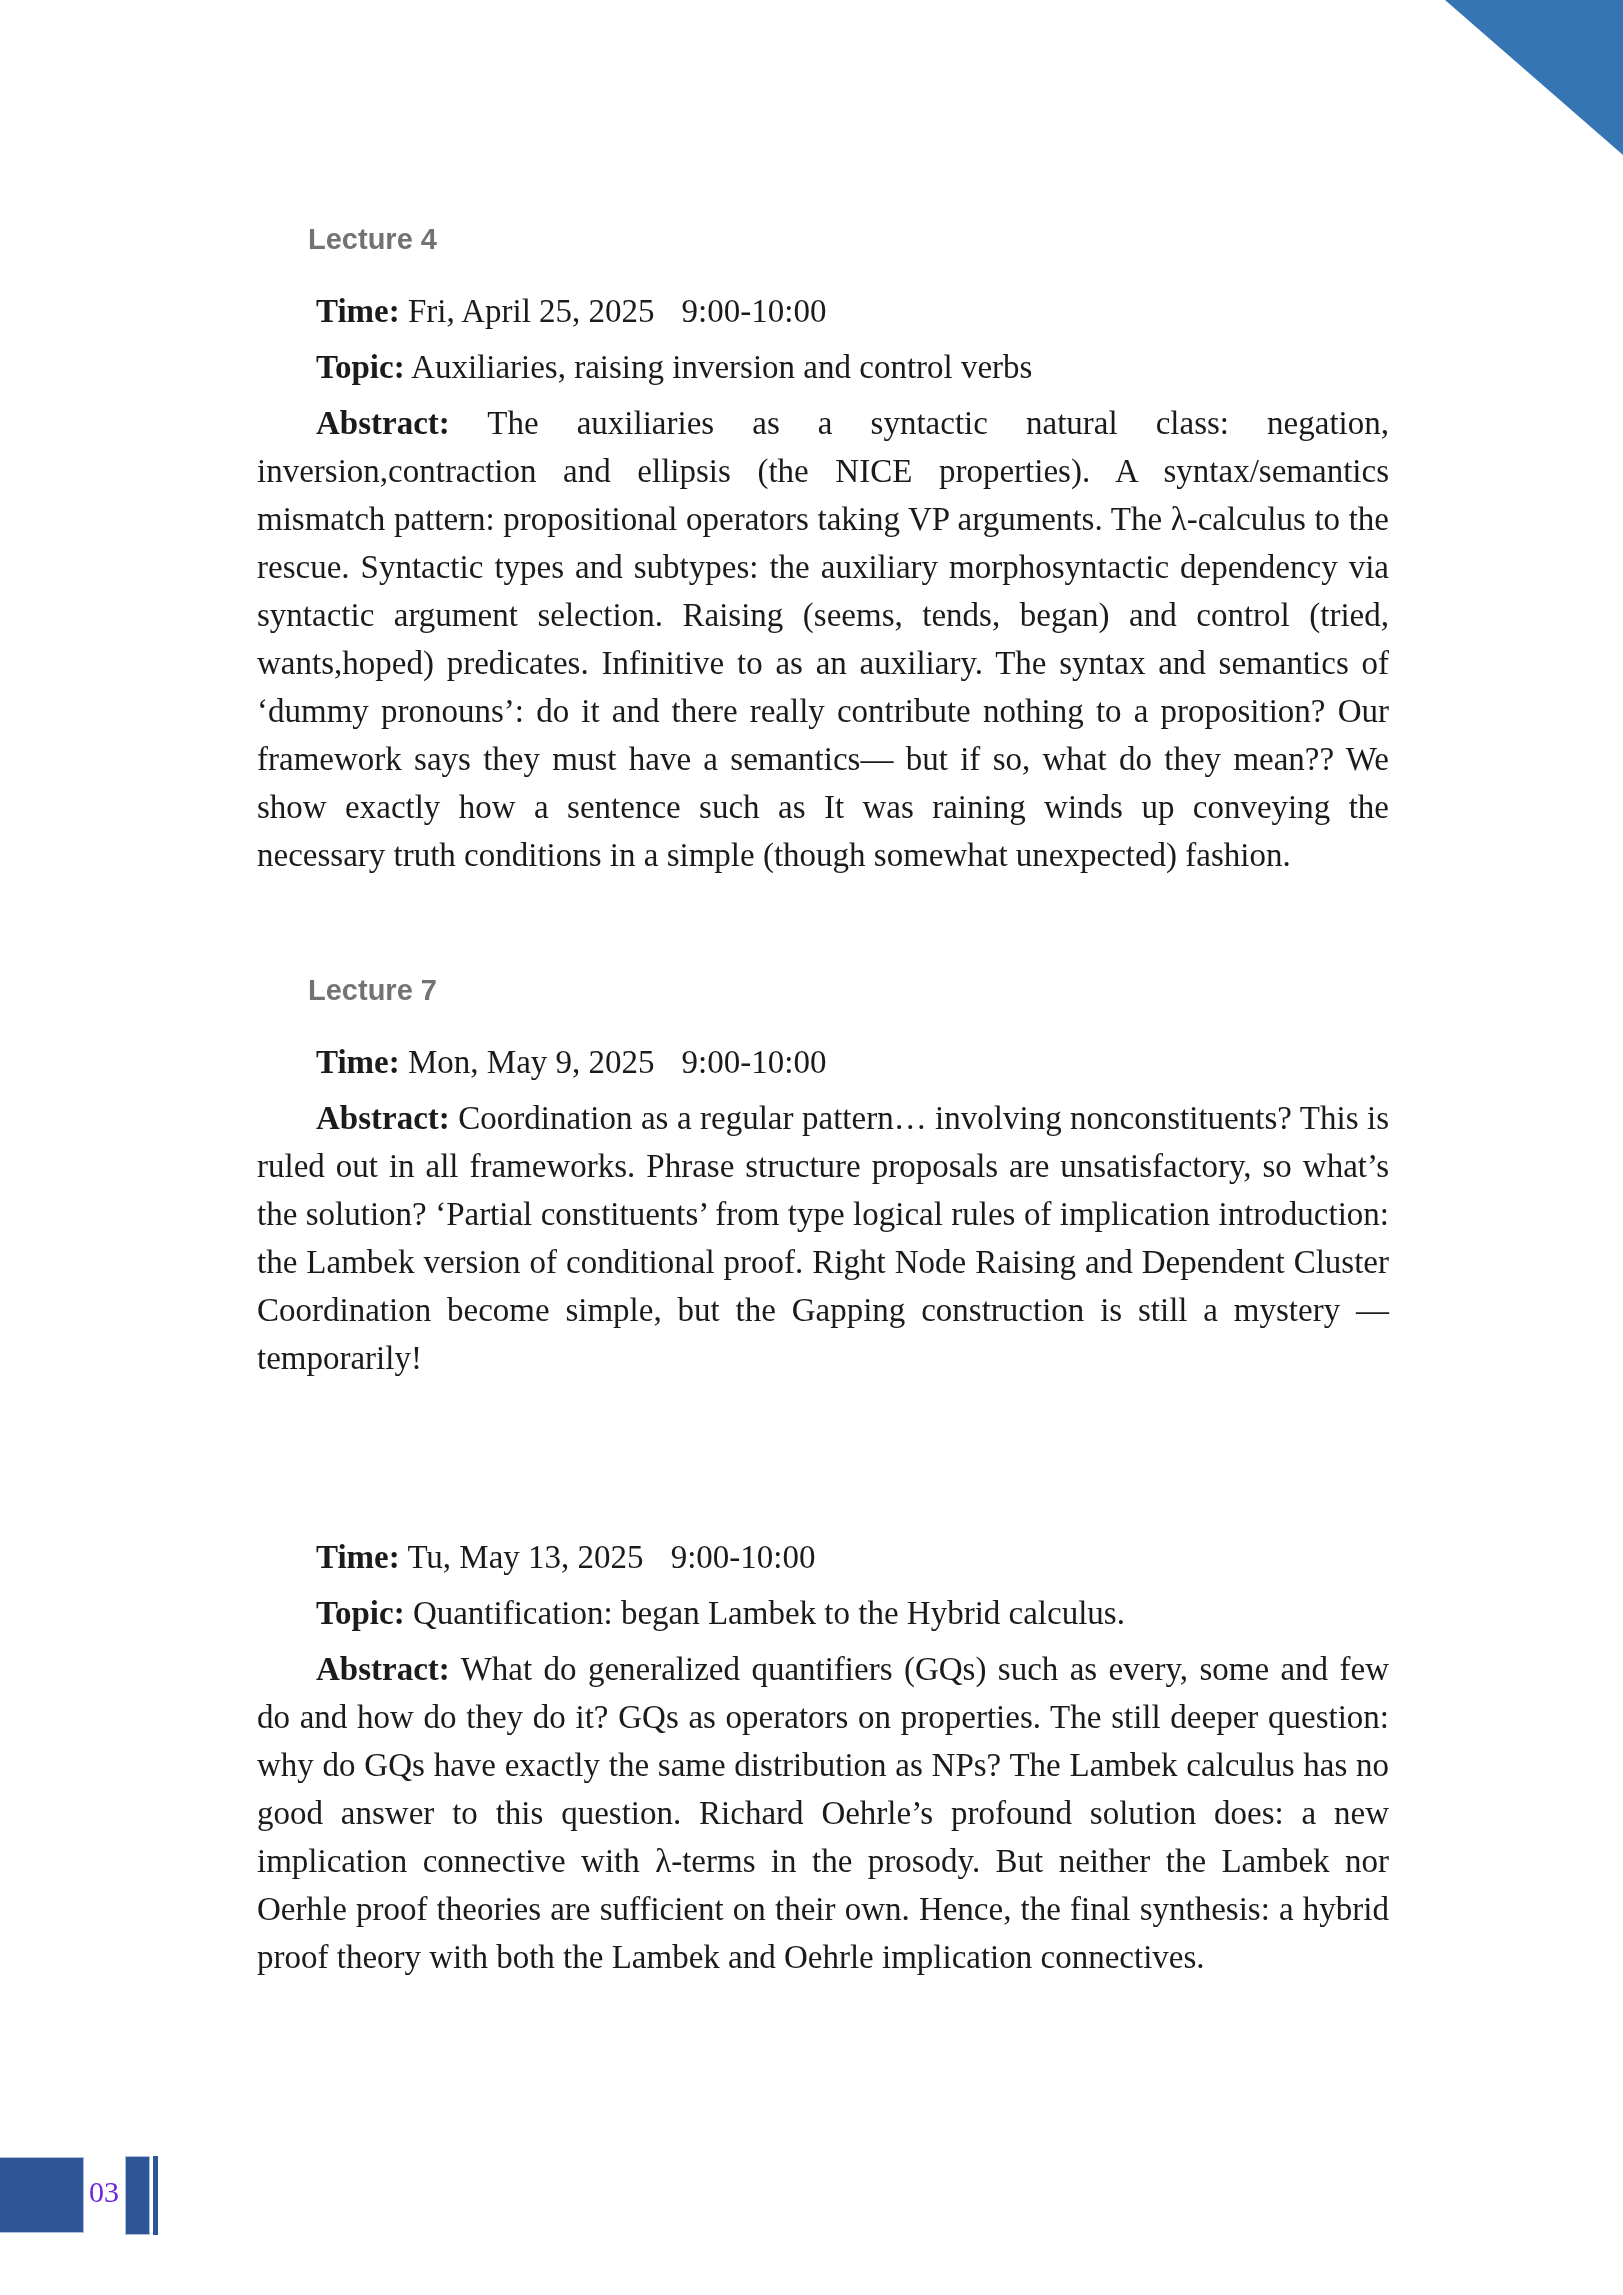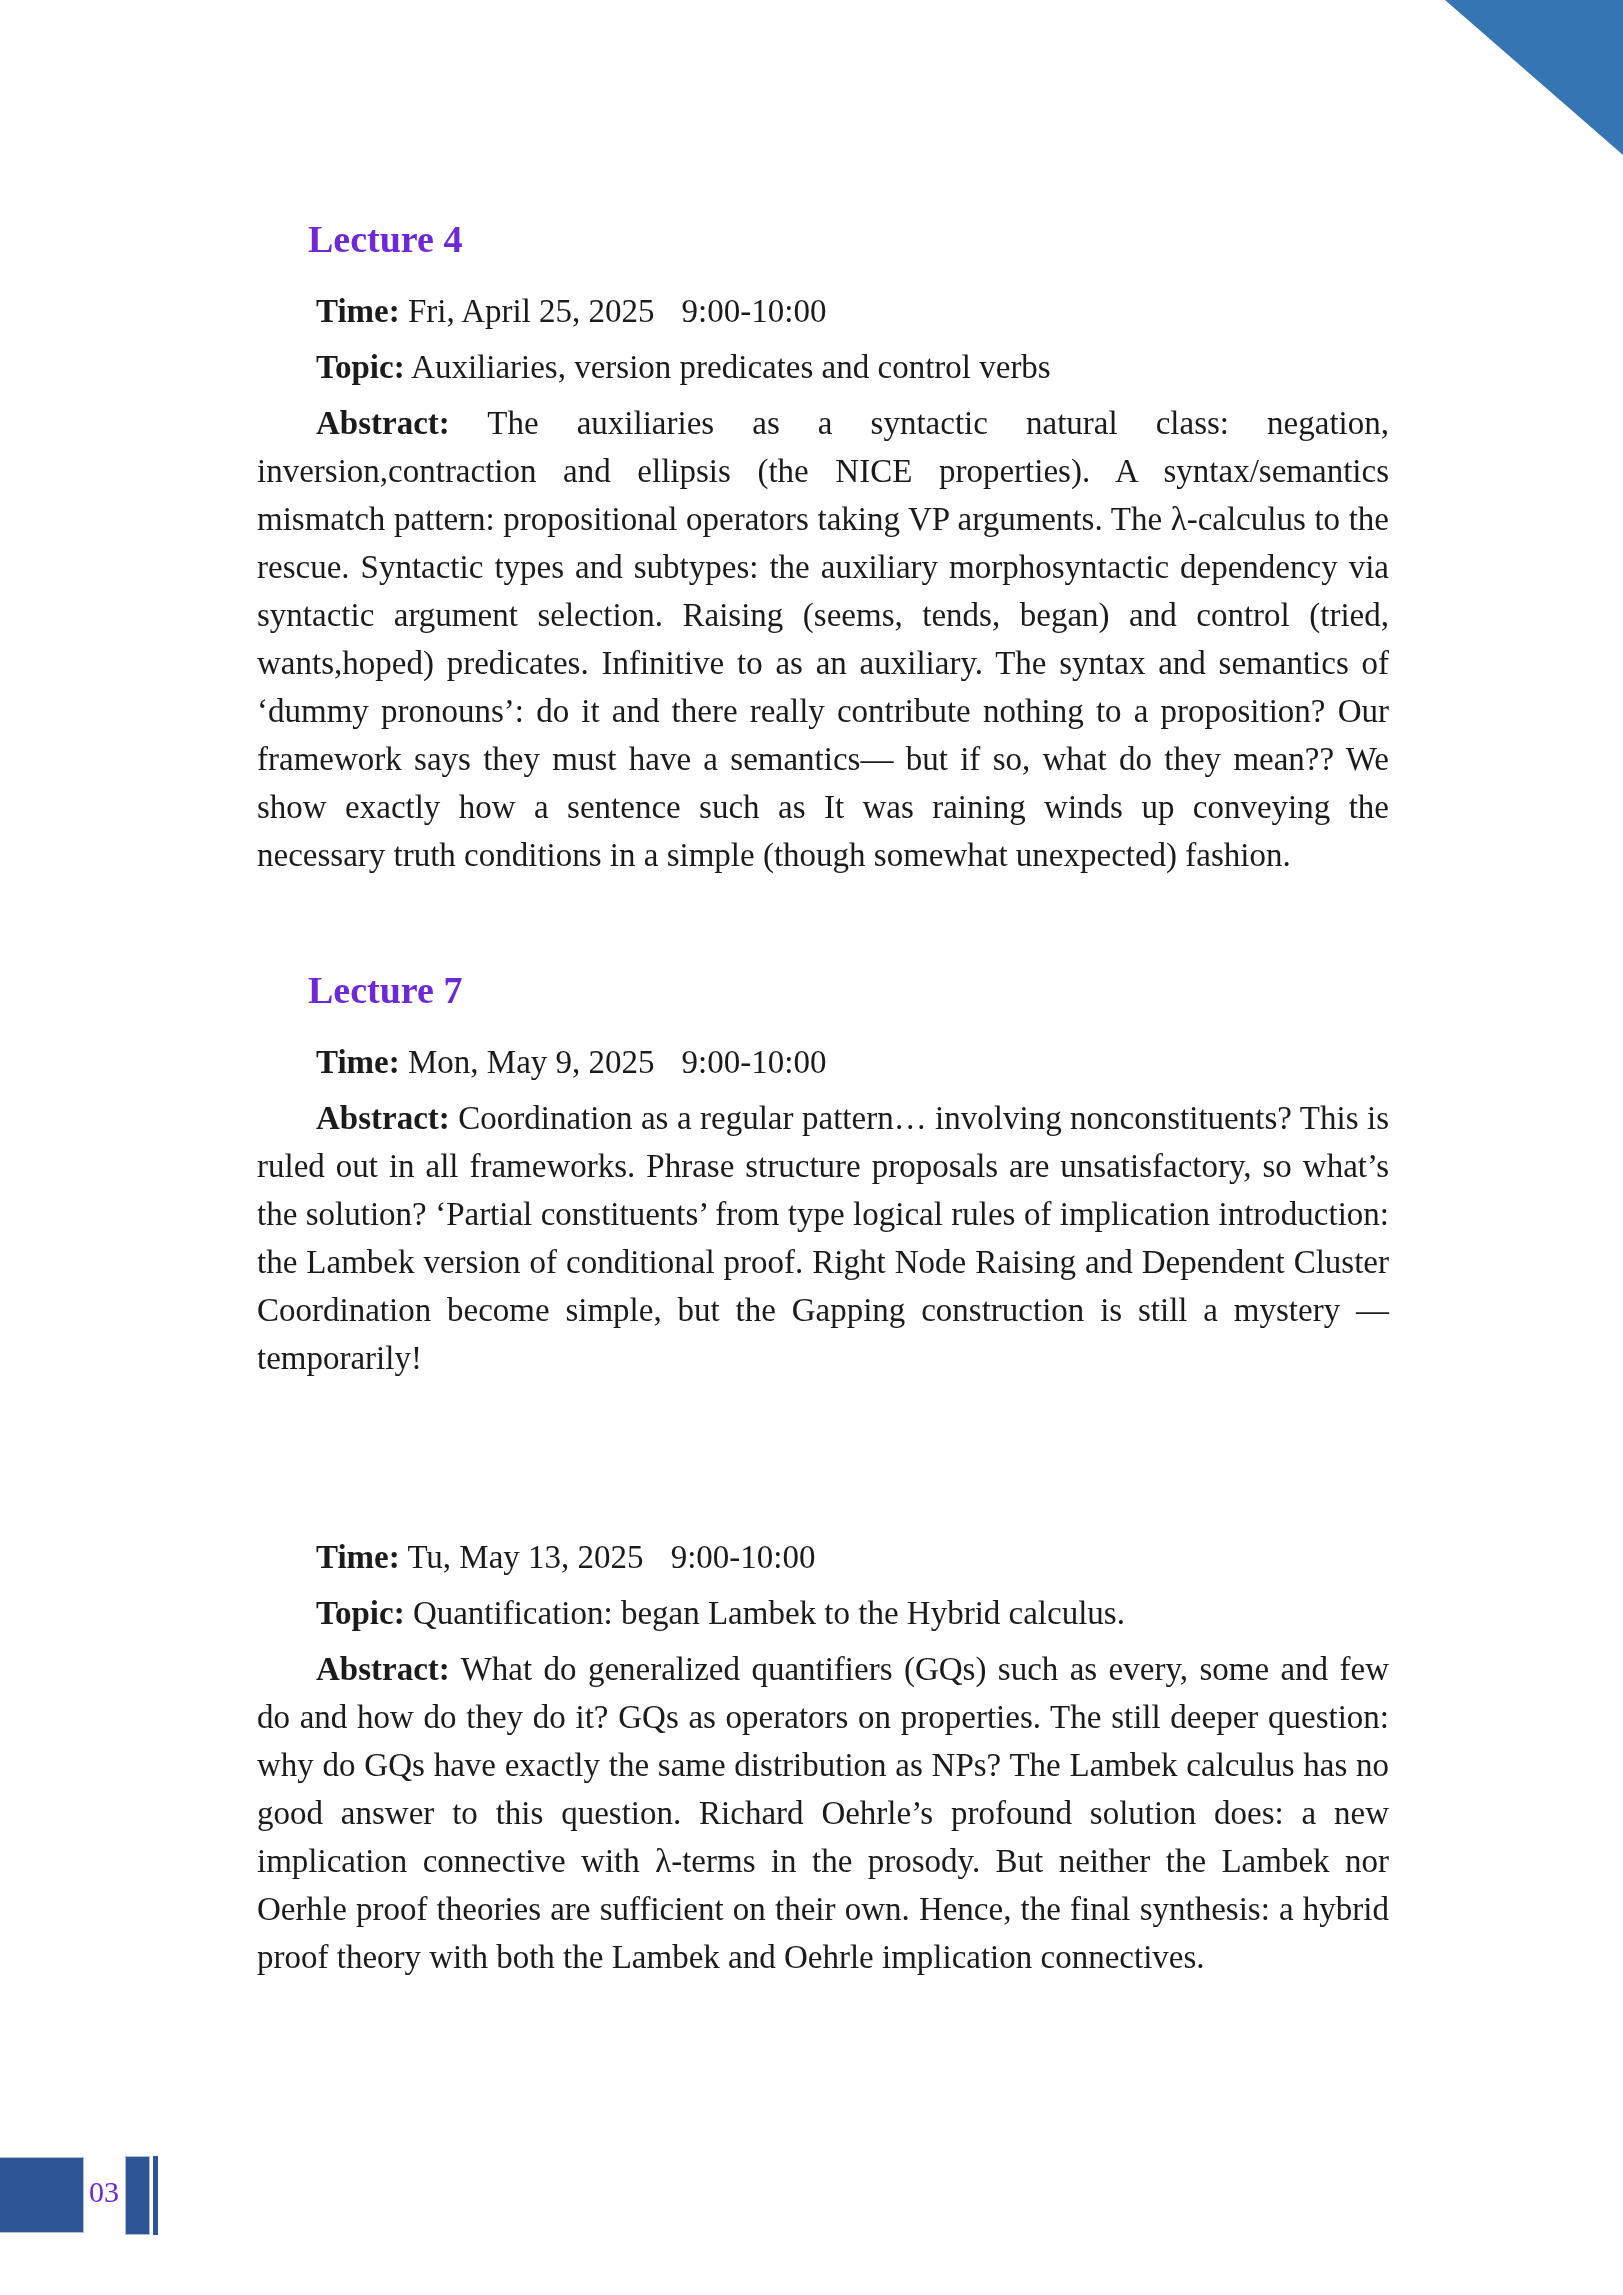--- a/index.html
+++ b/index.html
@@ -23,25 +23,25 @@
   }
   .content-section {
     position: absolute;
     left: 249px;
     width: 1148px;
   }
   .sec-4 { top: 214px; }
   .sec-5 { top: 965px; }
   .sec-6 { top: 1525px; }
   .lecture-heading {
-    font-family: Liberation Serif, serif;
+    font-family: Liberation Sans, sans-serif;
     font-weight: bold;
-    font-size: 38px;
+    font-size: 29px;
     line-height: 51px;
-    color: #6d28d9;
+    color: #737373;
     margin: 0 0 22px 59px;
   }
   p.line {
     margin: 8px;
     font-size: 33px;
     line-height: 48px;
     text-indent: 59px;
   }
   p.abstract { text-align: justify; }
   .lbl { font-weight: bold; }
@@ -87,21 +87,21 @@
 </head>
 <body>
 
 <div class="page">
 
   <div class="corner-triangle"></div>
 
   <div class="content-section sec-4">
     <h2 class="lecture-heading">Lecture 4</h2>
     <p class="line"><span class="lbl">Time:</span> <span>Fri, April 25, 2025</span><span class="time-range">9:00-10:00</span></p>
-    <p class="line"><span class="lbl">Topic:</span> <span>Auxiliaries, version predicates and control verbs</span></p>
+    <p class="line"><span class="lbl">Topic:</span> <span>Auxiliaries, raising inversion and control verbs</span></p>
     <p class="line abstract"><span class="lbl">Abstract:</span> <span>The auxiliaries as a syntactic natural class: negation, inversion,contraction and ellipsis (the NICE properties). A syntax/semantics mismatch pattern: propositional operators taking VP arguments. The λ-calculus to the rescue. Syntactic types and subtypes: the auxiliary morphosyntactic dependency via syntactic argument selection. Raising (seems, tends, began) and control (tried, wants,hoped) predicates. Infinitive to as an auxiliary. The syntax and semantics of ‘dummy pronouns’: do it and there really contribute nothing to a proposition? Our framework says they must have a semantics— but if so, what do they mean?? We show exactly how a sentence such as It was raining winds up conveying the necessary truth conditions in a simple (though somewhat unexpected) fashion.</span></p>
   </div>
 
   <div class="content-section sec-5">
     <h2 class="lecture-heading">Lecture 7</h2>
     <p class="line"><span class="lbl">Time:</span> <span>Mon, May 9, 2025</span><span class="time-range">9:00-10:00</span></p>
     <p class="line abstract"><span class="lbl">Abstract:</span> <span>Coordination as a regular pattern… involving nonconstituents? This is ruled out in all frameworks. Phrase structure proposals are unsatisfactory, so what’s the solution? ‘Partial constituents’ from type logical rules of implication introduction: the Lambek version of conditional proof. Right Node Raising and Dependent Cluster Coordination become simple, but the Gapping construction is still a mystery — temporarily!</span></p>
   </div>
 
   <div class="content-section sec-6">

